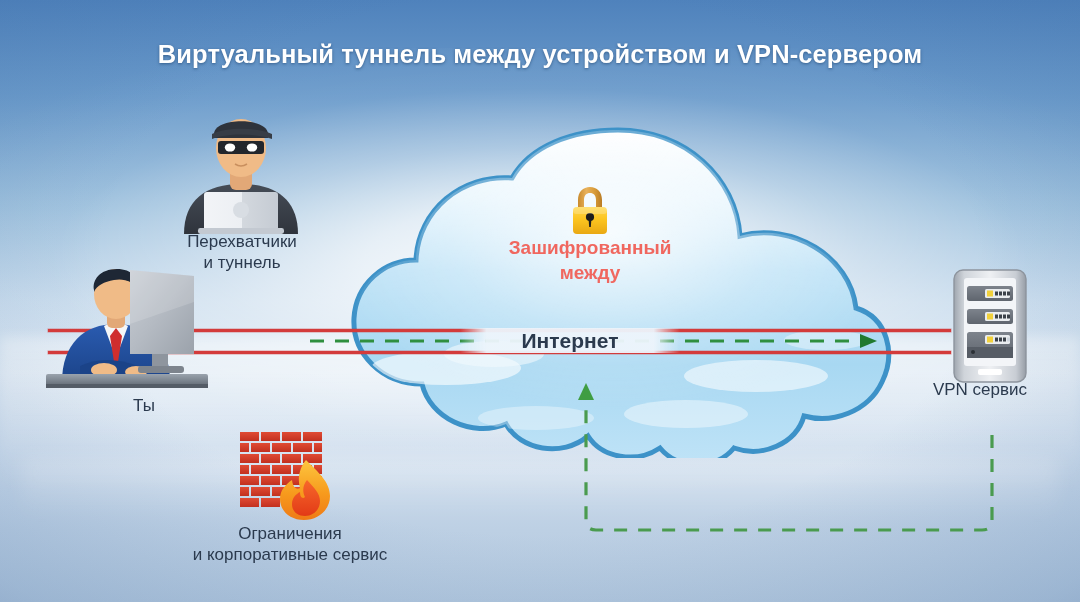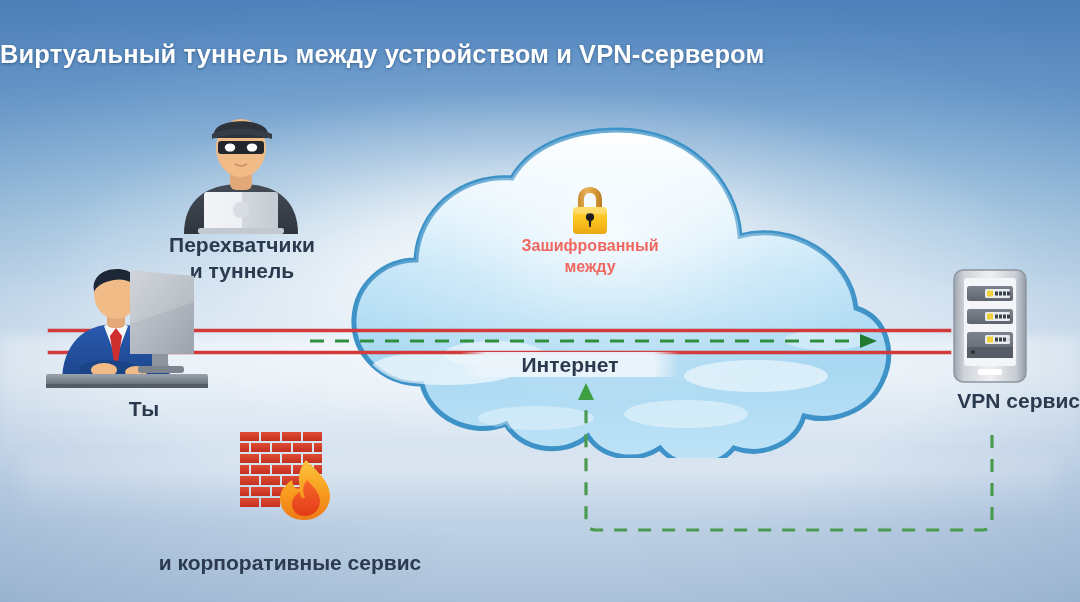--- a/index.html
+++ b/index.html
@@ -47,72 +47,73 @@
   }
   .bg-vign {
     position:absolute; inset:0;
     background:radial-gradient(ellipse 78% 86% at 50% 44%,
       rgba(60,105,160,0) 52%, rgba(60,105,160,0.20) 88%, rgba(52,96,152,0.30) 100%);
   }
 
   
   #title {
     position:absolute; left:0; top:40px; width:1080px;
+    text-align:center;
     font-size:25.5px; font-weight:bold; color:#ffffff;
     letter-spacing:0.1px;
     text-shadow:0 1px 3px rgba(18,52,92,0.55);
     white-space:nowrap;
   }
 
   
   .cap {
     position:absolute; text-align:center;
-    color:#2b3a4e; font-size:21px; font-weight:bold; line-height:1.22;
+    color:#2b3a4e; font-size:17px; font-weight:normal; line-height:1.22;
     white-space:nowrap;
   }
 
   
   #cloud { position:absolute; left:326px; top:118px; width:570px; height:340px; }
 
   
   #lock { position:absolute; left:566px; top:183px; width:48px; height:54px; }
 
   #cloudLabel {
     position:absolute; left:430px; top:236px; width:320px;
-    text-align:center; color:#f0675f; font-size:16px; font-weight:bold;
+    text-align:center; color:#f0675f; font-size:19px; font-weight:bold;
     line-height:1.3;
   }
 
   
   .redline {
     position:absolute; left:48px; width:903px; height:3px;
     background:#d33b3b;
     box-shadow:0 0 0 0.5px rgba(200,40,40,.45);
   }
   #redline-top { top:329px; }
   #redline-bot { top:351px; }
 
   #internetLabel {
     position:absolute; left:460px; top:328px; width:220px;
     text-align:center; color:#2b3a4e; font-size:21px; font-weight:bold;
     background:linear-gradient(90deg,
         rgba(236,244,251,0) 0%, rgba(236,244,251,.96) 12%,
         rgba(236,244,251,.96) 88%, rgba(236,244,251,0) 100%);
-    line-height:25px; z-index:6;margin-top:24px;
+    line-height:25px; z-index:6;
   }
 
   
   #hacker { position:absolute; left:174px; top:108px; width:134px; height:126px; }
   #hackerCap { left:152px; top:232px; width:180px; }
 
   #user { position:absolute; left:44px; top:262px; width:200px; height:132px; }
   #userCap { left:74px; top:396px; width:140px; }
 
   #server { position:absolute; left:952px; top:268px; width:76px; height:116px; }
-  #serverCap { left:880px; top:388px; width:200px;text-align:right; }
+  #serverCap { left:880px; top:380px; width:200px; }
 
   #firewall { position:absolute; left:238px; top:430px; width:106px; height:92px; }
   #firewallCap { left:130px; top:524px; width:320px; }
 
   
   #greenOverlay { position:absolute; left:0; top:0; width:1080px; height:602px; pointer-events:none; z-index:5; }
 </style>
 </head>
 <body>
 
@@ -439,17 +440,17 @@
         <path d="M 68 30 C 80 42 92 52 92 66 C 92 80 80 90 66 90
                  C 52 90 42 81 42 69 C 42 60 48 54 54 50
                  C 55 58 59 60 62 58 C 59 48 62 37 68 30 Z" fill="url(#flameOut)"></path>
         <path d="M 69 50 C 76 58 82 63 82 71 C 82 80 75 86 67 86
                  C 59 86 54 81 54 74 C 54 68 58 64 62 62
                  C 62 68 65 69 67 67 C 64 61 65 55 69 50 Z" fill="url(#flameIn)"></path>
       </g>
     </svg>
   </div>
   <div class="cap" id="firewallCap">
-    <br>
+    <span>Ограничения</span><br>
     <span>и корпоративные сервис</span>
   </div>
 
 </div>
 
 </body></html>

